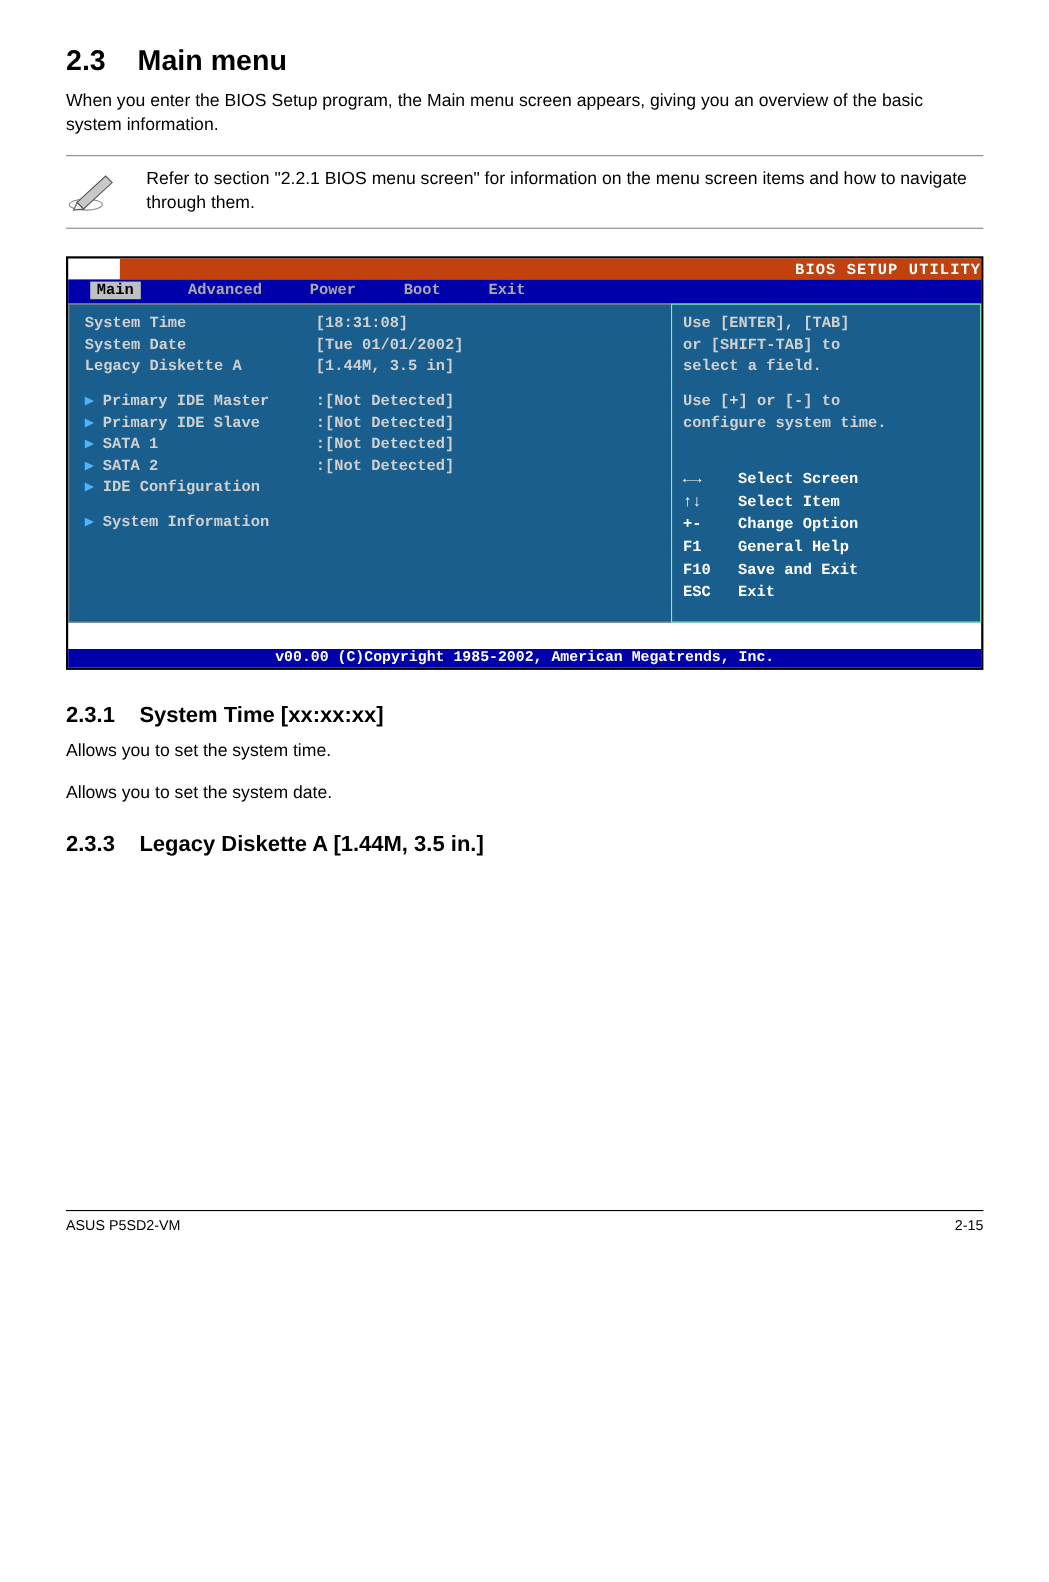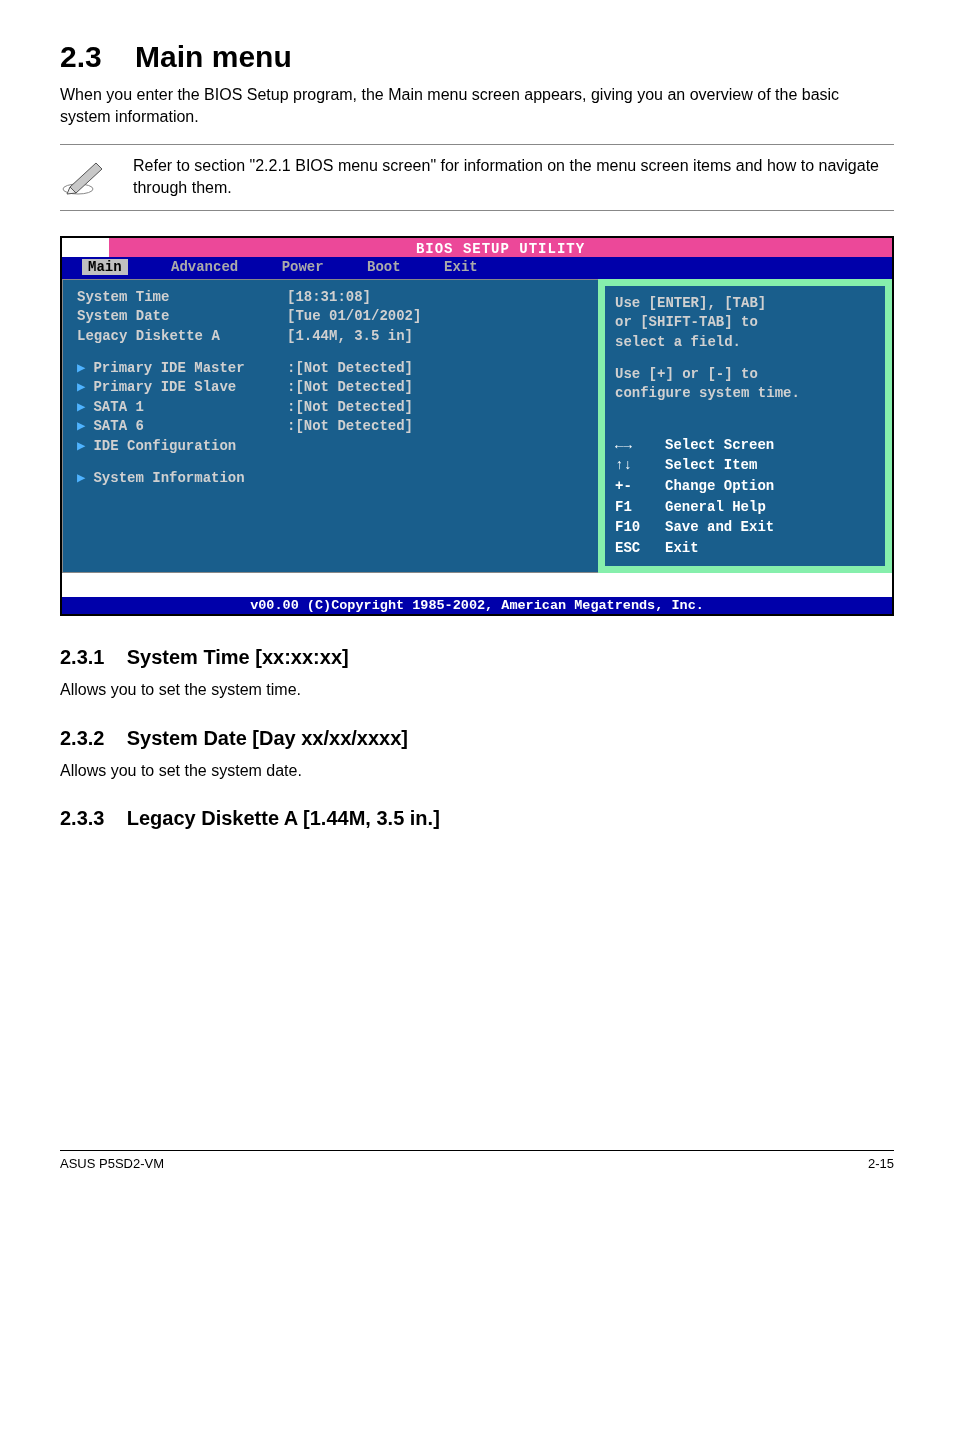--- a/index.html
+++ b/index.html
@@ -7,21 +7,21 @@
     margin: 0;
     padding: 0;
     background: #fff;
     color: #000;
     width: 954px;
   }
   .page {
     padding: 40px 60px 20px 60px;
   }
   h1 {
-    font-size: 30px;
+    font-size: 26px;
     font-weight: bold;
     margin: 0 0 10px 0;
   }
   h2 {
     font-size: 20px;
     font-weight: bold;
     margin: 25px 0 10px 0;
   }
   p {
     font-size: 16px;
@@ -42,23 +42,23 @@
 
   
   .bios {
     font-family: "Courier New", monospace;
     font-size: 14px;
     font-weight: bold;
     border: 2px solid #000;
     margin-bottom: 30px;
   }
   .bios-title {
-    background: #ec4899;
+    background: #c2410c;
     color: #fff;
-    text-align: center;
+    text-align: right;
     padding: 3px 0 0 0;
     font-weight: bold;
     letter-spacing: 1px;
     margin-left: 47px;
   }
   .bios-menubar {
     background: #0000aa;
     color: #aaa;
     padding: 2px 20px 4px 20px;
   }
@@ -80,21 +80,21 @@
   .bios-main {
     flex: 1;
     border: 1px solid #888;
     border-right: none;
     padding: 8px 14px 30px 14px;
     line-height: 1.4;
     min-height: 250px;
   }
   .bios-help {
     width: 260px;
-    border: 7px solid #86efac;
+    border: 1px solid #86efac;
     padding: 8px 10px;
     line-height: 1.4;
   }
   .bios-row { display: flex; }
   .bios-label { width: 210px; white-space: pre; }
   .bios-value { flex: 1; white-space: pre; }
   .help-line { display: flex; margin-top: 1px;}
   .help-key { width: 50px; white-space: pre; }
   .bios-footer {
     background: #0000aa;
@@ -168,21 +168,21 @@
         </div>
         <div class="bios-row">
           <span class="bios-label"><span class="arrow">▶</span><span>Primary IDE Slave</span></span>
           <span class="bios-value">:[Not Detected]</span>
         </div>
         <div class="bios-row">
           <span class="bios-label"><span class="arrow">▶</span><span>SATA 1</span></span>
           <span class="bios-value">:[Not Detected]</span>
         </div>
         <div class="bios-row">
-          <span class="bios-label"><span class="arrow">▶</span><span>SATA 6</span></span>
+          <span class="bios-label"><span class="arrow">▶</span><span>SATA 2</span></span>
           <span class="bios-value">:[Not Detected]</span>
         </div>
         <div class="bios-row">
           <span class="bios-label"><span class="arrow">▶</span><span>IDE Configuration</span></span>
         </div>
         <div style="height:12px"></div>
         <div class="bios-row">
           <span class="bios-label"><span class="arrow">▶</span><span>System Information</span></span>
         </div>
       </div>
@@ -224,24 +224,20 @@
     </div>
     <div class="bios-footer">v00.00 (C)Copyright 1985-2002, American Megatrends, Inc.</div>
   </div>
 
   <h2>
     <span>2.3.1</span>&nbsp;&nbsp;&nbsp;
     <span>System Time [xx:xx:xx]</span>
   </h2>
   <p>Allows you to set the system time.</p>
 
-  <h2>
-    <span>2.3.2</span>&nbsp;&nbsp;&nbsp;
-    <span>System Date [Day xx/xx/xxxx]</span>
-  </h2>
   <p>Allows you to set the system date.</p>
 
   <h2>
     <span>2.3.3</span>&nbsp;&nbsp;&nbsp;
     <span>Legacy Diskette A [1.44M, 3.5 in.]</span>
   </h2>
 
   <div class="page-footer">
     <span>ASUS P5SD2-VM</span>
     <span>2-15</span>

